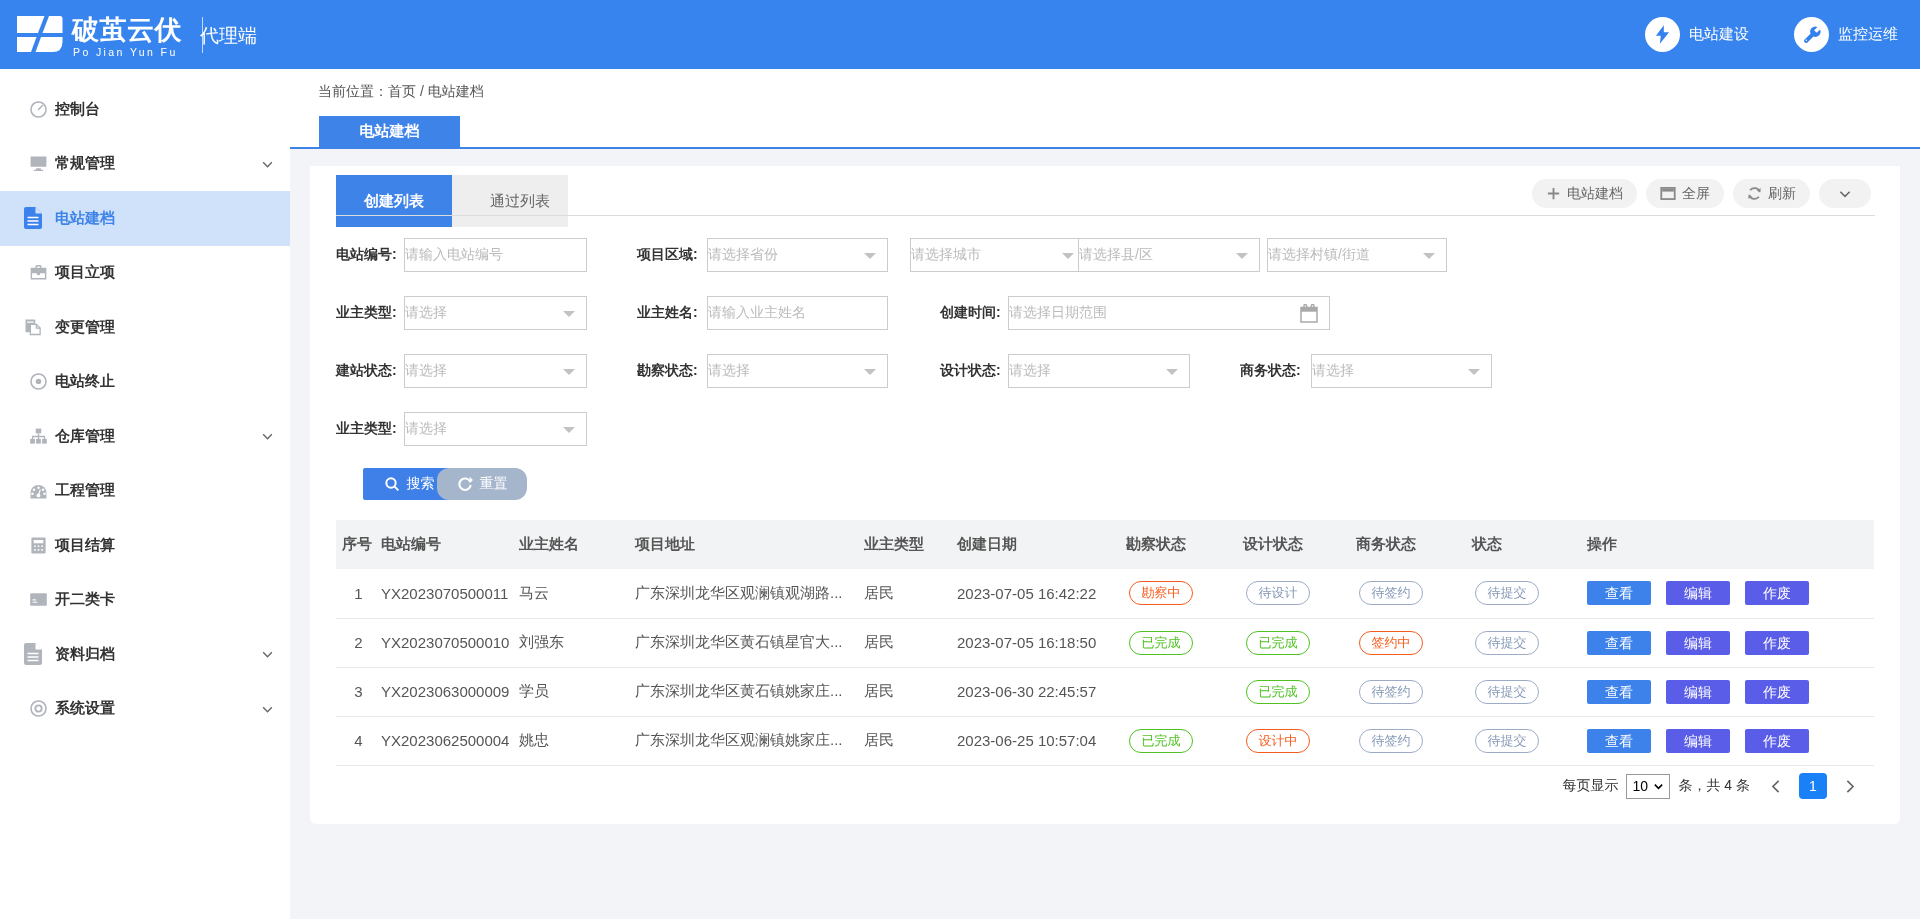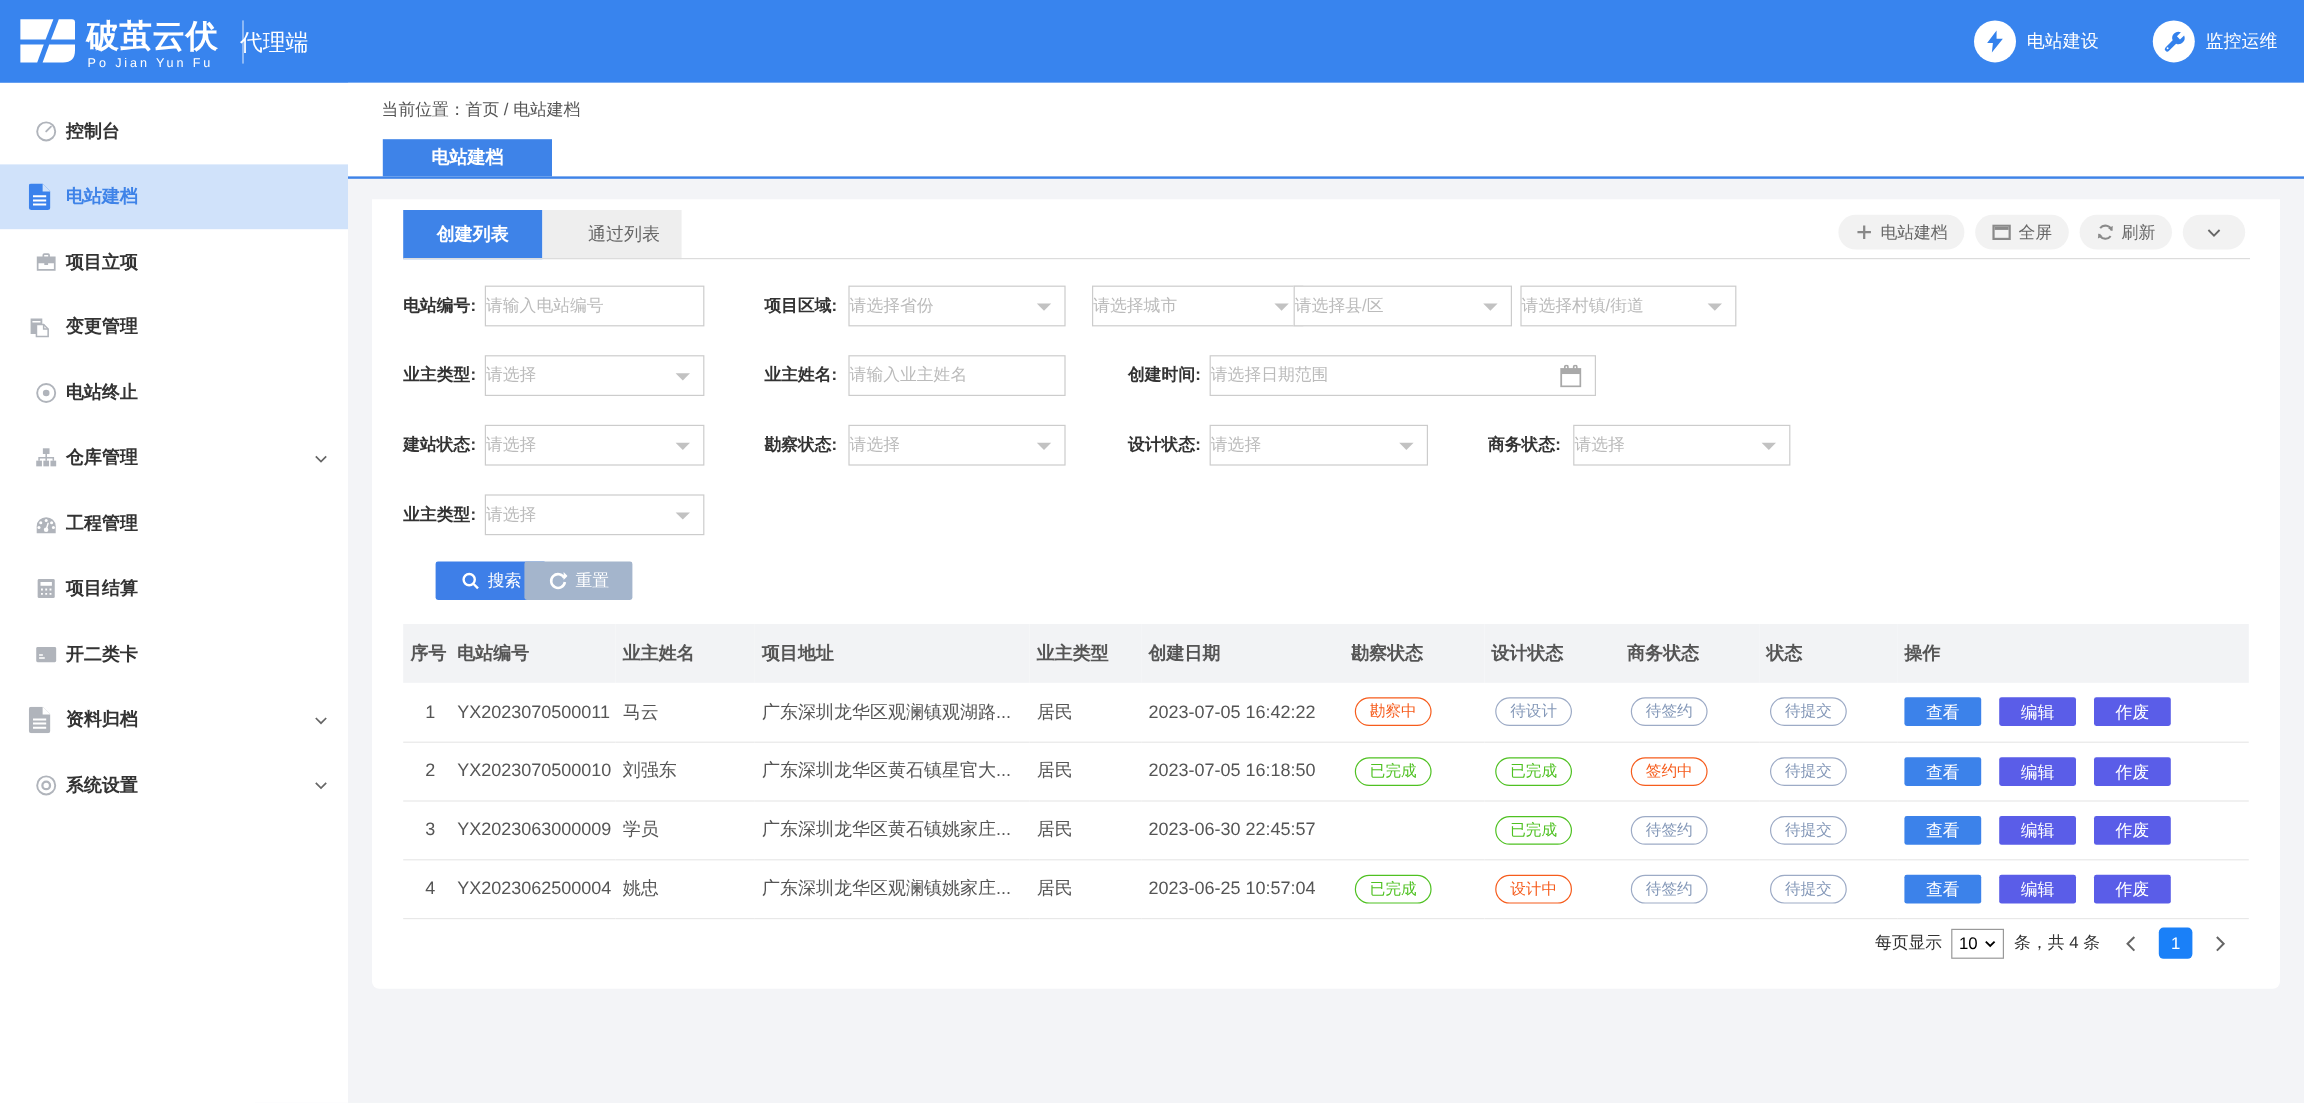--- a/index.html
+++ b/index.html
@@ -22,33 +22,33 @@
 .mitem.sel { background:#d0e2fa; }
 .mitem.sel .mtxt { color:#3e83e8; }
 
 .crumbbar { position:absolute; left:290px; top:69px; width:1630px; height:78px; background:#fff; }
 .crumbtxt { position:absolute; left:28px; top:14px; font-size:14px; color:#555; }
 .toptab { position:absolute; left:29px; top:47px; width:141px; height:31px; background:#3e83e8; color:#fff; font-size:15px; font-weight:700; display:flex; align-items:center; justify-content:center; }
 .blueline { position:absolute; left:0; top:78px; width:1630px; height:2px; background:#3e83e8; }
 
 .panel { position:absolute; left:310px; top:166px; width:1590px; height:658px; background:#fff; border-radius:0 0 6px 6px; }
 .tabs { position:absolute; left:26px; top:9px; height:41px; display:flex; }
-.tab { width:116px; height:41px; display:flex; align-items:center; justify-content:center; font-size:15px; }
+.tab { width:116px; height:52px; display:flex; align-items:center; justify-content:center; font-size:15px; }
 .tab.act { background:#3e83e8; color:#fff; font-weight:700; }
 .tab.inact { background:#eeeeee; color:#666;padding-left:20px; }
 .tabline { position:absolute; left:26px; top:49px; width:1539px; height:1px; background:#dcdcdc; }
 .pills { position:absolute; right:29px; top:13px; height:29px; display:flex; gap:9px; }
 .pill { height:29px; border-radius:15px; background:#f2f2f2; color:#666; font-size:14px; display:flex; align-items:center; justify-content:center; padding:0 14px; gap:6px; }
 
 .frow { position:absolute; height:34px; }
 .flabel { position:absolute; top:8px; font-size:14px; color:#333; font-weight:700; white-space:nowrap; }
 .fctl { position:absolute; top:0; height:34px; white-space:nowrap; border:1px solid #ccc; background:#fff; font-size:14px; color:#bbb; display:flex; align-items:center; padding:0 0; }
 .fctl .arr { position:absolute; right:11px; top:14px; width:0; height:0; border-left:6px solid transparent; border-right:6px solid transparent; border-top:6px solid #c2c2c2; }
 .btn-search { position:absolute; left:25px; top:302px; width:92px; height:32px; background:#3e7fe8; color:#fff; font-size:14px; border-radius:2px; display:flex; align-items:center; justify-content:center; gap:7px;margin-left:28px; }
-.btn-reset { position:absolute; left:127px; top:302px; width:90px; height:32px; background:#a4b5cc; color:#fff; font-size:14px; border-radius:2px; display:flex; align-items:center; justify-content:center; gap:7px; }
+.btn-reset { position:absolute; left:127px; top:302px; width:90px; height:32px; background:#a4b5cc; color:#fff; font-size:14px; border-radius:12px; display:flex; align-items:center; justify-content:center; gap:7px; }
 
 table.dt { position:absolute; left:26px; top:354px; width:1534px; border-collapse:collapse; table-layout:fixed; }
 table.dt th { background:#f2f3f5; height:49px; font-size:15px; color:#555; font-weight:700; text-align:left; padding:0 0 0 6px; }
 table.dt td { height:49px; font-size:15px; color:#555; border-bottom:1px solid #e8e8e8; padding:0 0 0 6px; }
 .spill { display:inline-block; margin-left:3px; width:64px; height:24px; line-height:22px; text-align:center; border-radius:12px; font-size:13px; border:1px solid; }
 .sp-or { color:#f65c1c; border-color:#f65c1c; }
 .sp-gr { color:#4fc122; border-color:#4fc122; }
 .sp-gy { color:#8498b8; border-color:#9dabc6; }
 .abtn { display:inline-block; width:64px; height:24px; line-height:24px; text-align:center; border-radius:2px; color:#fff; font-size:14px; margin-right:15px; }
 .ab-blue { background:#3c82ea; }
@@ -90,20 +90,29 @@
 </div>
 
 <div class="sidebar">
   <div style="height:13px;"></div>
   <div class="mitem">
       <svg class="mico" viewBox="0 0 24 24" fill="none" stroke="#b0b4bb" stroke-width="2">
         <circle cx="12" cy="12" r="9.5"></circle>
         <path d="M12 12 L17 7" stroke-linecap="round"></path>
       </svg>
       <span class="mtxt">控制台</span>
+    </div>
+  <div class="mitem">
+      <svg class="mico" viewBox="0 0 24 24" fill="#b0b4bb">
+        <path d="M2 3 h20 v13 h-20 z M9 18 h6 v2 h3 v1.5 H6 V20 h3 z"></path>
+      </svg>
+      <span class="mtxt">常规管理</span>
+      <svg class="chev" width="13" height="13" viewBox="0 0 24 24" fill="none" stroke="#666" stroke-width="2.6">
+        <path d="M4 8 l8 8 l8 -8"></path>
+      </svg>
     </div>
   <div class="mitem sel">
       <svg class="mico2" viewBox="0 0 18 22">
         <path d="M2 0 H11.5 L18 6.5 V20 Q18 22 16 22 H2 Q0 22 0 20 V2 Q0 0 2 0 Z" fill="#3b82ec"></path>
         <path d="M11.5 0 L18 6.5 H11.5 Z" fill="#d0e2fa"></path>
         <path d="M3.5 10.5 h11 M3.5 14 h11 M3.5 17.5 h11" stroke="#fff" stroke-width="1.7"></path>
       </svg>
       <span class="mtxt">电站建档</span>
     </div>
   <div class="mitem">

